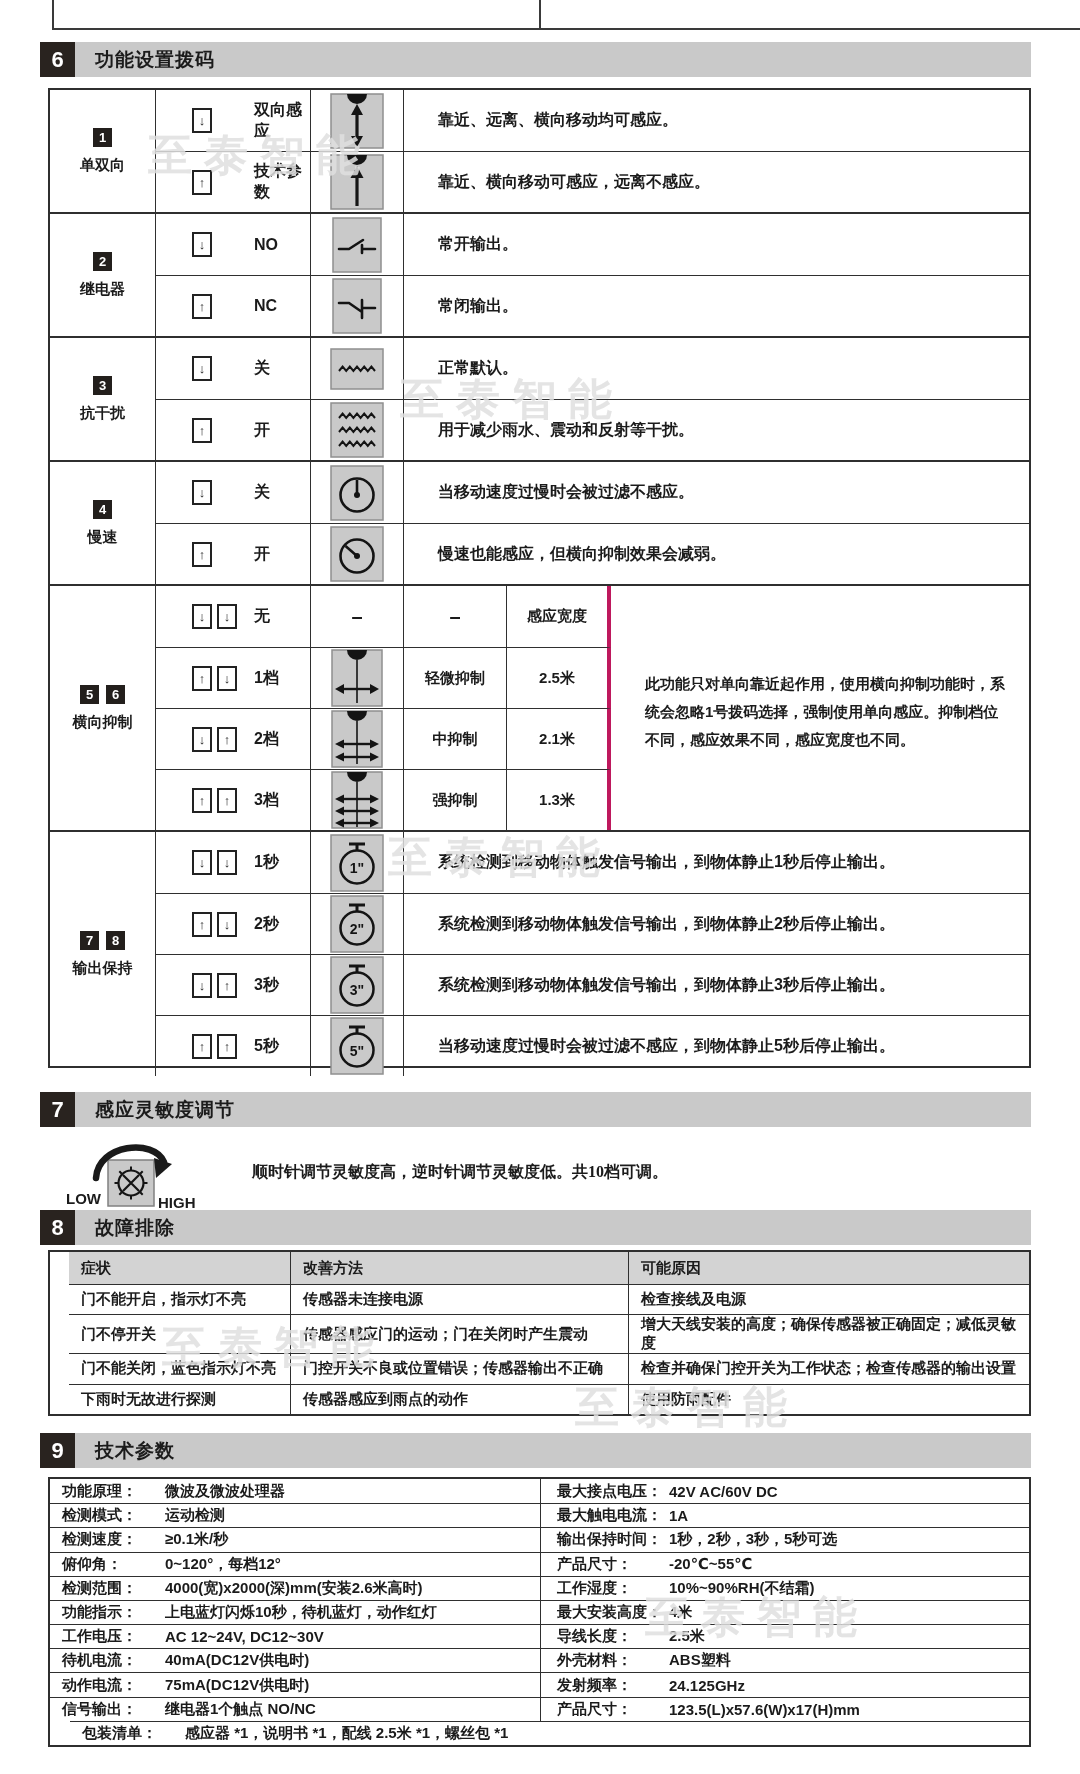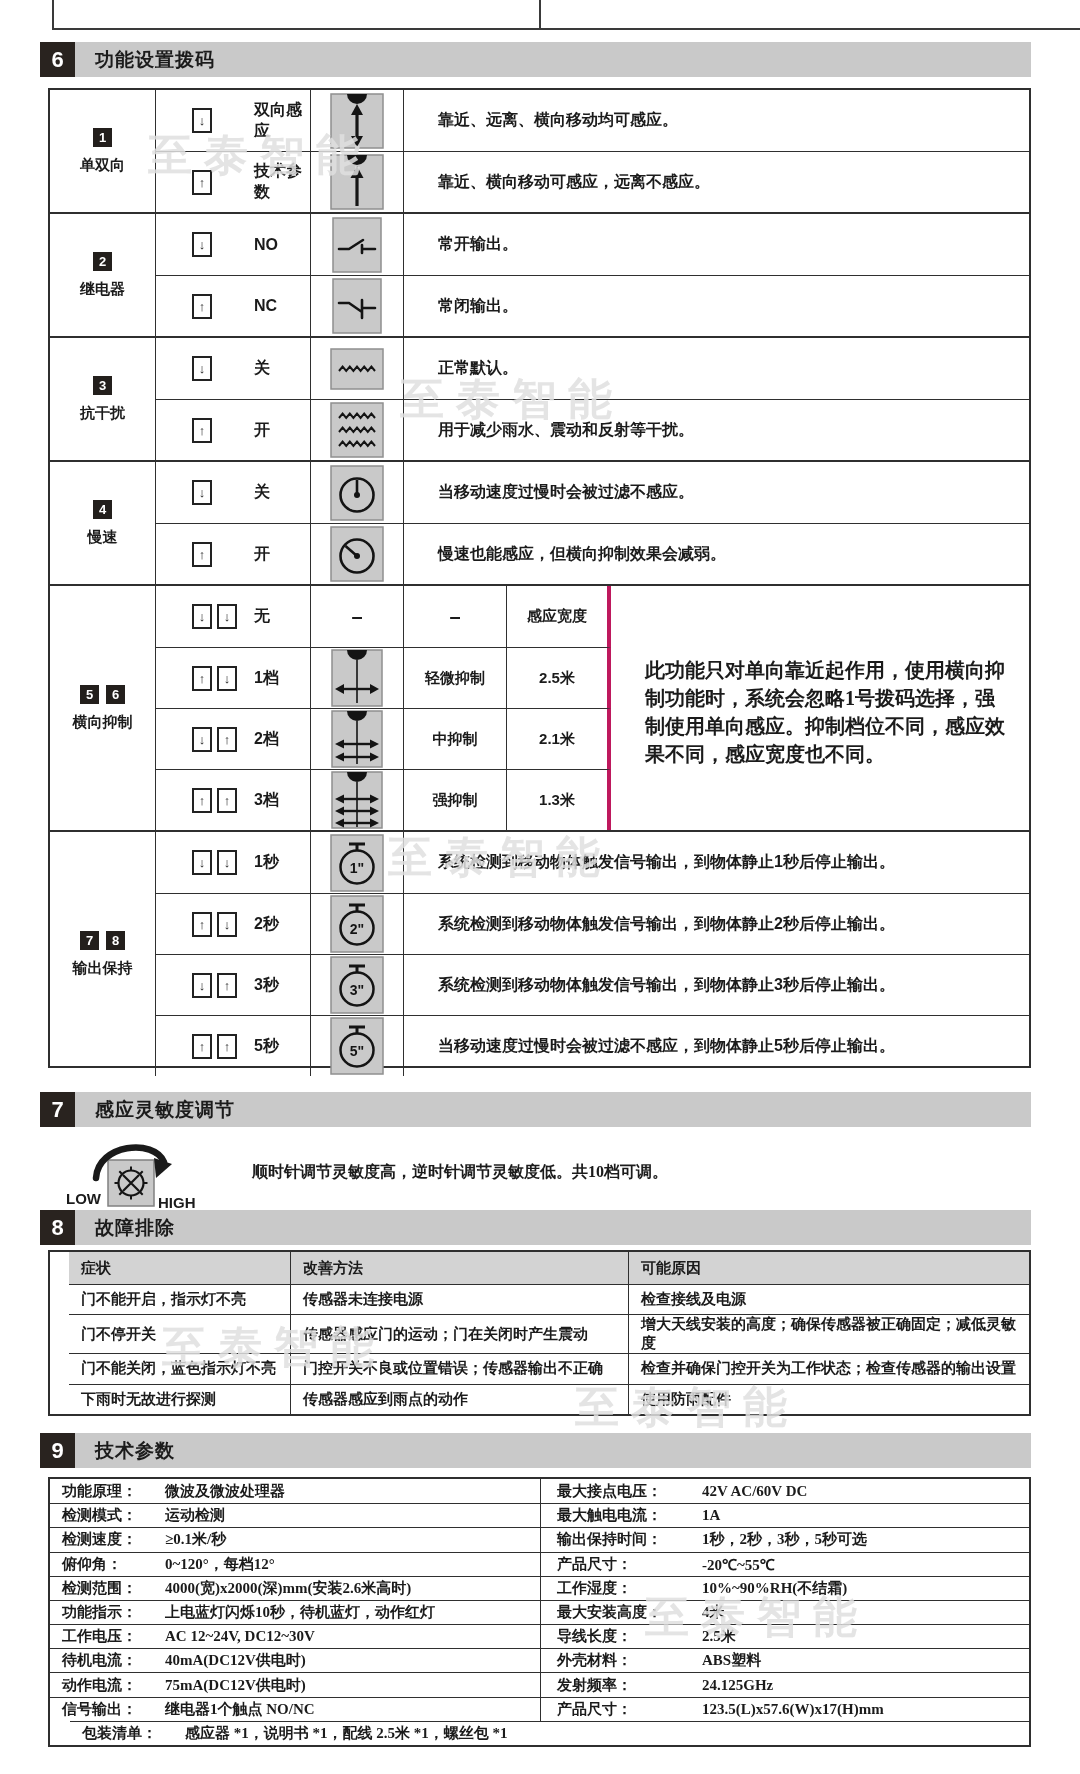--- a/index.html
+++ b/index.html
@@ -33,42 +33,42 @@
   .gname{font-size:15px;font-weight:bold;}
   .dip-cell{border-right:1px solid #2f2f2f;padding-left:36px;}
   .dips{width:62px;display:flex;gap:5px;flex:0 0 62px;}
   .dip{width:16px;height:21px;border:2px solid #222;display:flex;align-items:center;
     justify-content:center;font-size:13px;font-weight:bold;line-height:1;}
   .dip-label{font-size:16px;font-weight:bold;}
   .icon-cell{border-right:1px solid #2f2f2f;justify-content:center;}
   .desc-cell{padding-left:34px;font-size:16px;font-weight:600;}
   .level-cell{border-right:1px solid #2f2f2f;justify-content:center;font-size:15px;font-weight:bold;}
   .width-cell{border-right:4px solid #be185d;justify-content:center;font-size:15px;font-weight:bold;}
-  .note-cell{padding:8px 18px 0 34px;font-size:20px;font-weight:600;line-height:28px;align-items:center;font-family:Liberation Serif, serif;}
+  .note-cell{padding:8px 18px 0 34px;font-size:15px;font-weight:600;line-height:28px;align-items:center;}
   .dash{font-size:20px;font-weight:bold;}
   
   .sens-text{position:absolute;left:252px;top:1162px;width:700px;font-size:16px;font-weight:600;font-family:Liberation Serif, serif;}
   
   .ts-table{position:absolute;left:48px;top:1250px;width:983px;height:166px;
     border:2px solid #2f2f2f;box-sizing:border-box;display:grid;
     grid-template-rows:32px 1fr 1fr 1fr 1fr;}
   .ts-row{display:grid;grid-template-columns:221px 338px 1fr;margin-left:19px;}
   .ts-row + .ts-row{border-top:1px solid #2f2f2f;}
   .ts-cell{box-sizing:border-box;display:flex;align-items:center;padding-left:12px;
     font-size:15px;font-weight:600;}
   .ts-cell + .ts-cell{border-left:1px solid #2f2f2f;}
   .ts-head{background:#d3d3d3;font-weight:bold;}
   
   .tp-table{position:absolute;left:48px;top:1477px;width:983px;height:270px;
     border:2px solid #2f2f2f;box-sizing:border-box;display:grid;
     grid-template-rows:repeat(11,1fr);}
-  .tp-row{display:grid;grid-template-columns:490px 1fr;font-family:Liberation Serif, serif;}
+  .tp-row{display:grid;grid-template-columns:490px 1fr;}
   .tp-row + .tp-row{border-top:1px solid #2f2f2f;}
   .tp-half{display:flex;align-items:center;box-sizing:border-box;padding-left:12px;}
-  .tp-half.right{border-left:1px solid #2f2f2f;padding-left:16px;gap:33px;}
+  .tp-half.right{border-left:1px solid #2f2f2f;padding-left:16px;}
   .tp-row.full{grid-template-columns:1fr;margin-left:20px;}
   .tp-label{font-size:15px;font-weight:bold;width:103px;flex:0 0 103px;}
   .tp-half.right .tp-label{width:112px;flex:0 0 112px;}
   .tp-value{font-size:15px;font-weight:600;}
   
   .wm{position:absolute;font-size:44px;font-weight:bold;letter-spacing:12px;
     color:#e0e0e0;opacity:.85;z-index:4;pointer-events:none;white-space:nowrap;}
   svg text{font-family:"Liberation Sans","DejaVu Sans",sans-serif;}
 </style>
 </head>

